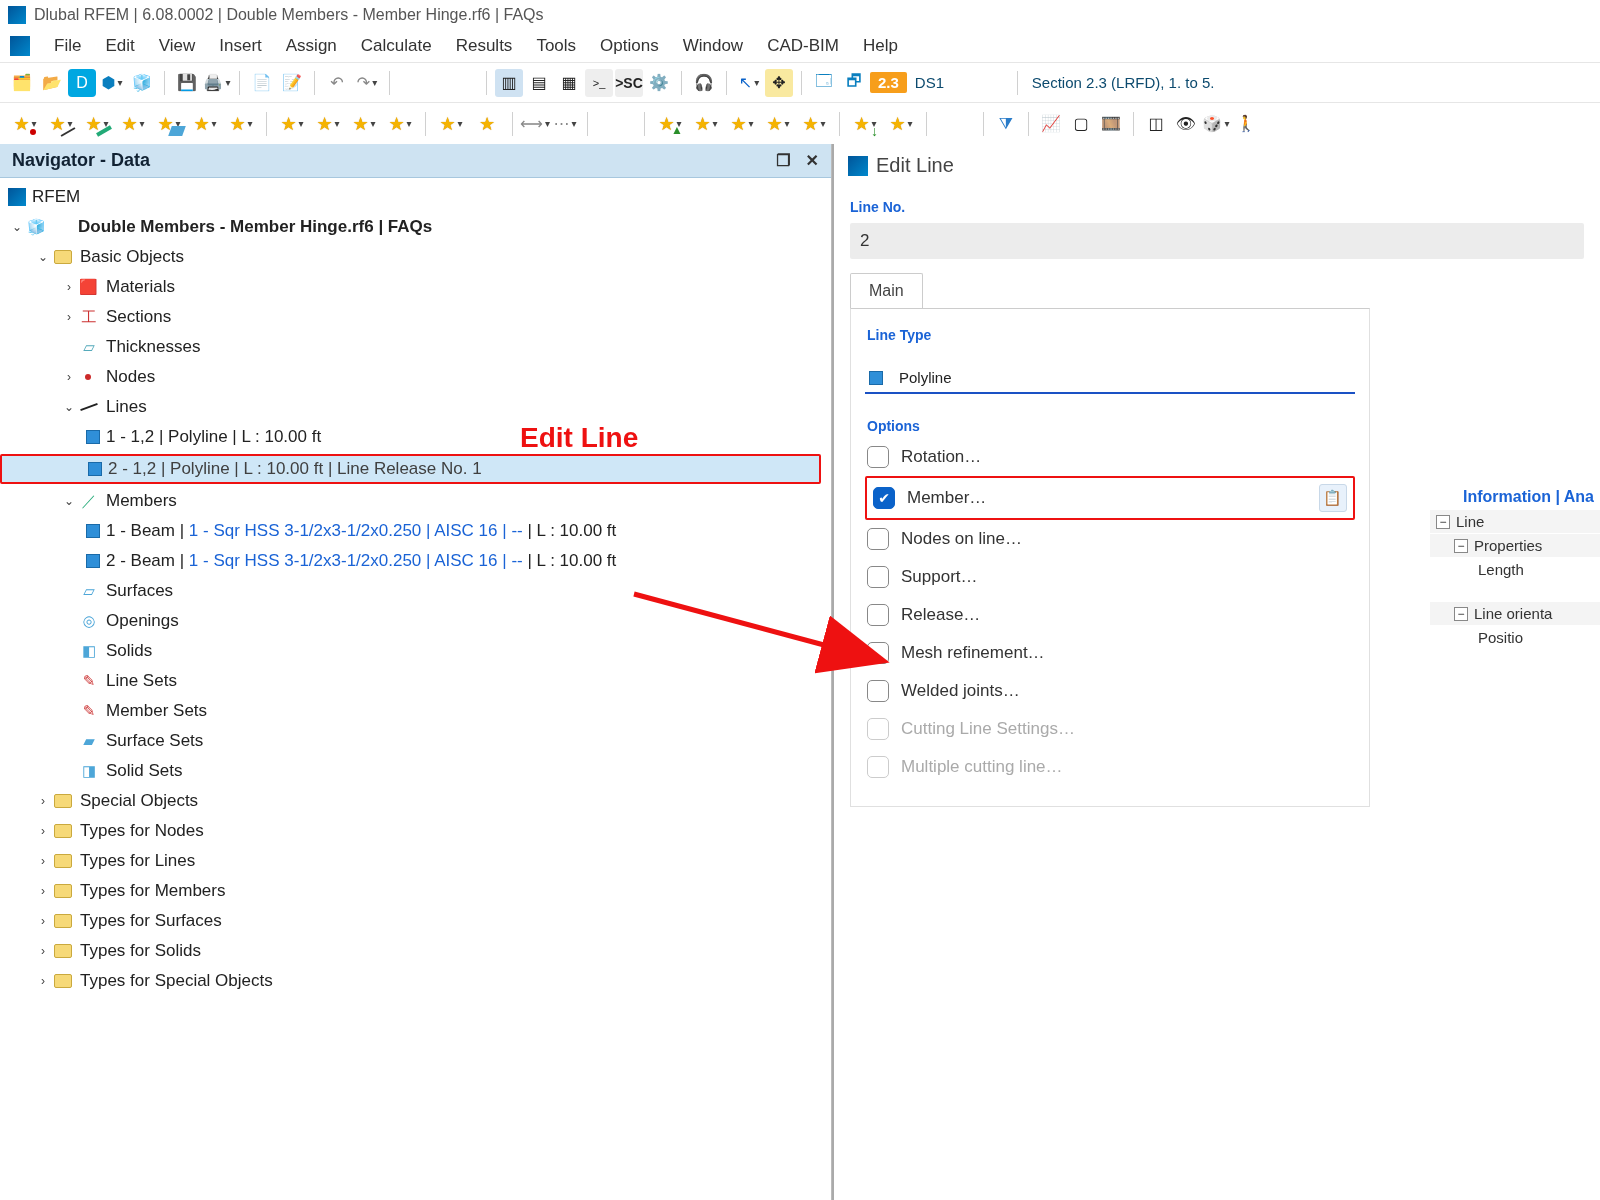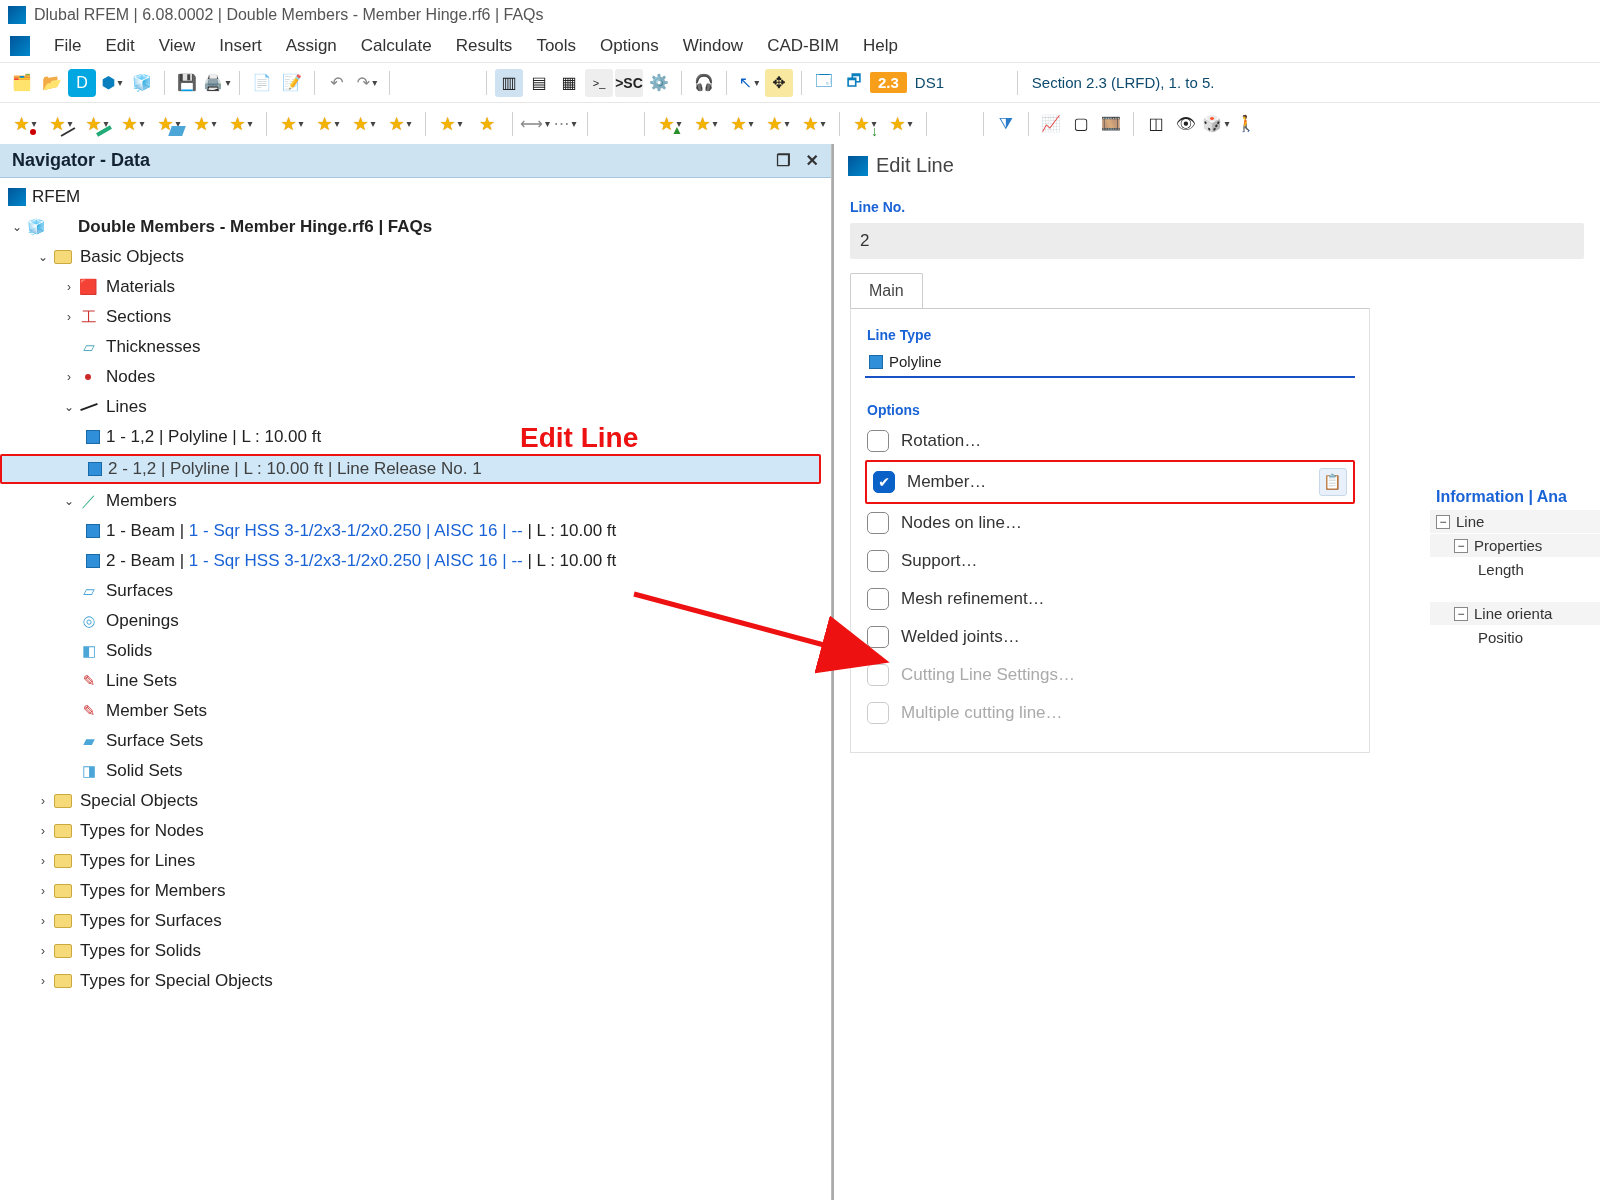--- a/index.html
+++ b/index.html
@@ -180,23 +180,24 @@
     border-radius:2px 2px 0 0;
   }
   .pane{
     margin:0 16px;
     border:1px solid #e0e0e0;
     border-top:1px solid #ccc;
     padding:10px 14px 20px;
     width:520px;
   }
   .lt-row{
-    display:flex;align-items:center;
+    display:flex;align-items:center;gap:10px;
     border-bottom:2px solid #1a51c4;
     padding:6px 4px;
+    margin-top:16px;
   }
   .opt-row{
     display:flex;align-items:center;gap:12px;
     padding:8px 2px;
     font-size:17px;color:#333;
   }
   .chk{
     width:22px;height:22px;border:1.5px solid #888;border-radius:5px;
     display:inline-flex;align-items:center;justify-content:center;
     background:#fff;
@@ -212,21 +213,21 @@
   .tool-icon{
     width:28px;height:28px;border:1px solid #c8d8e8;background:#e8f1fb;
     display:inline-flex;align-items:center;justify-content:center;
     margin-left:auto;font-size:15px;border-radius:3px;color:#8a5a2a;
   }
 
   
   .info{
     position:absolute; right:0; top:340px;
     width:170px;
-    font-size:16px;color:#1a63d6;font-weight:bold;
+    font-size:16px;color:#1a63d6;font-weight:bold;text-align:right;
   }
   .info .hdr{padding:4px 6px;}
   .info-body{font-weight:normal;color:#333;font-size:15px;}
   .info-row{display:flex;align-items:center;gap:6px;padding:3px 6px;background:#f4f4f4;margin-bottom:1px;}
   .box-minus{width:14px;height:14px;border:1px solid #888;display:inline-flex;align-items:center;justify-content:center;font-size:12px;background:#fff;}
 
   
   svg.arrow{position:absolute;pointer-events:none;}
 </style>
 </head>
@@ -641,20 +642,24 @@
         <span class="tool-icon">📋</span>
       </div>
 
       <div class="opt-row">
         <span class="chk"></span>
         <span>Nodes on line…</span>
       </div>
       <div class="opt-row">
         <span class="chk"></span>
         <span>Support…</span>
+      </div>
+      <div class="opt-row">
+        <span class="chk"></span>
+        <span>Release…</span>
       </div>
       <div class="opt-row">
         <span class="chk"></span>
         <span>Mesh refinement…</span>
       </div>
       <div class="opt-row">
         <span class="chk"></span>
         <span>Welded joints…</span>
       </div>
       <div class="opt-row disabled">

